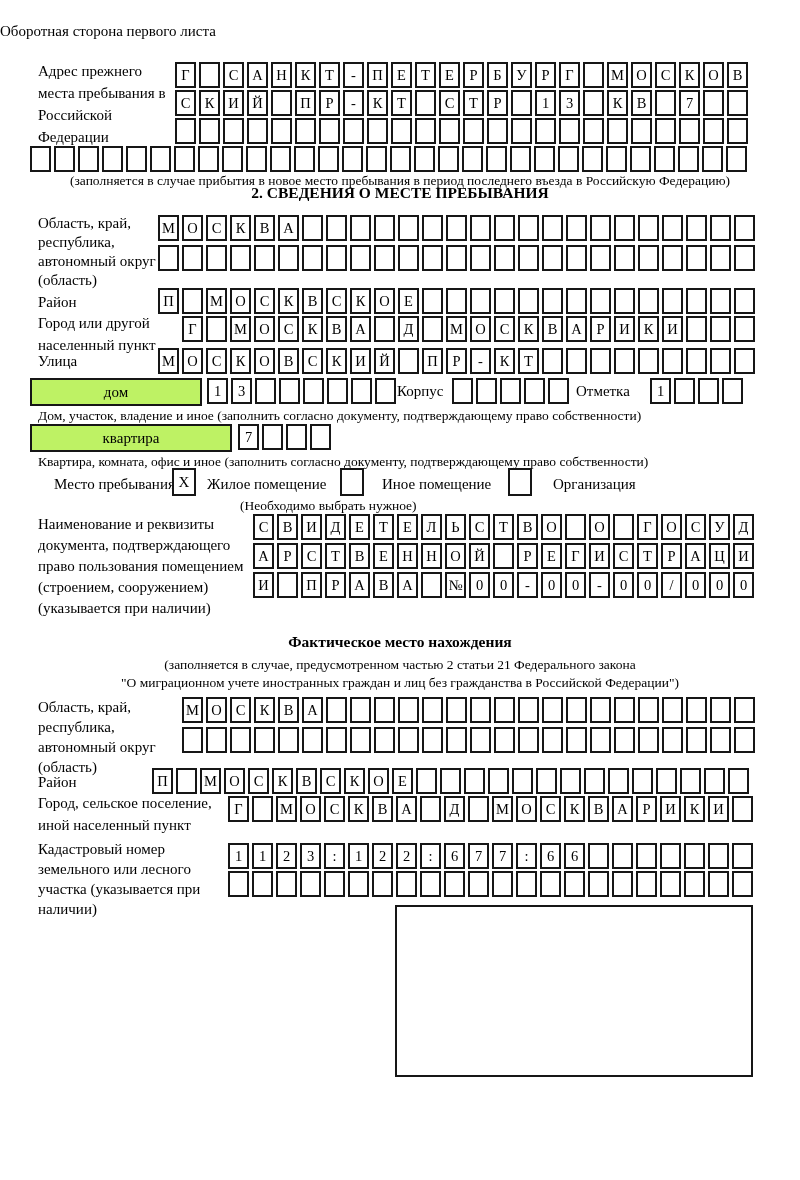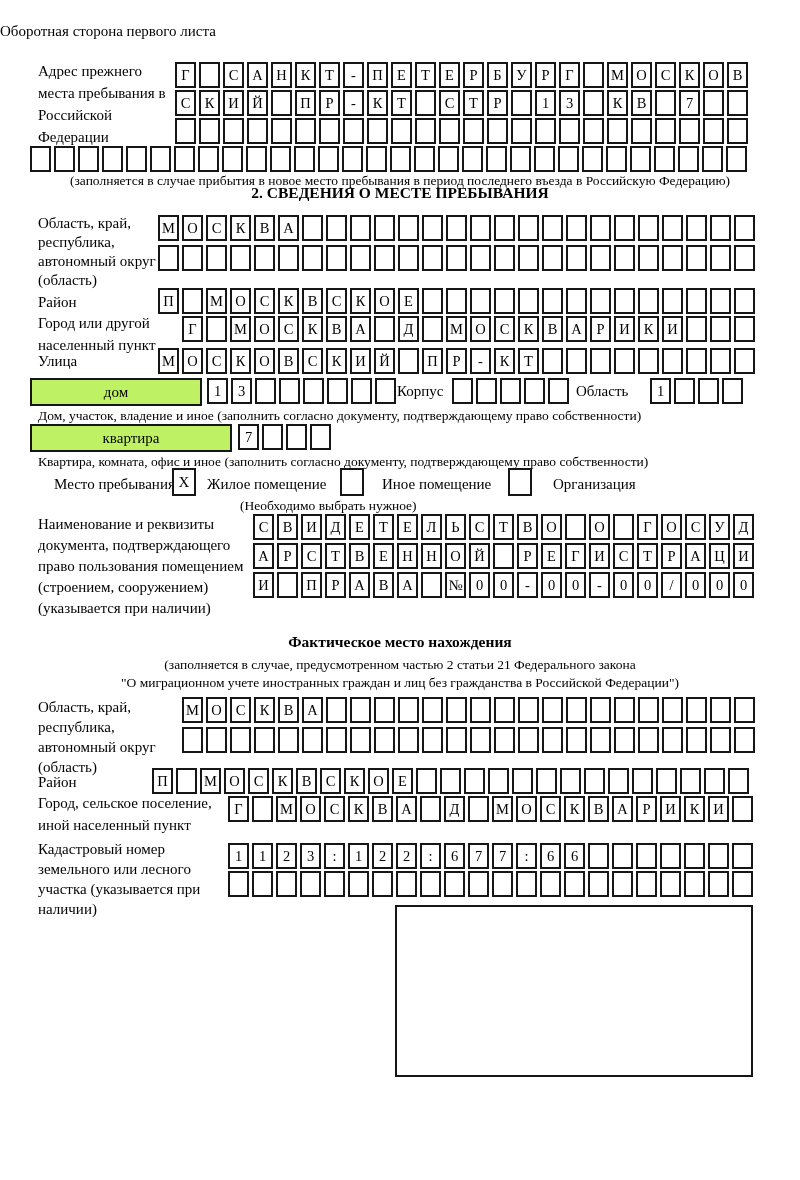--- a/index.html
+++ b/index.html
@@ -301,21 +301,21 @@
       <span class="cell"></span>
     </div>
   <div class="abs lbl" style="left:397px;top:380px;">Корпус</div>
   <div class="abs cells" style="left:452px;top:378px;">
       <span class="cell"></span>
       <span class="cell"></span>
       <span class="cell"></span>
       <span class="cell"></span>
       <span class="cell"></span>
     </div>
-  <div class="abs lbl" style="left:576px;top:380px;">Область</div>
+  <div class="abs lbl" style="left:576px;top:380px;">Отметка</div>
   <div class="abs cells" style="left:650px;top:378px;">
       <span class="cell">1</span>
       <span class="cell"></span>
       <span class="cell"></span>
       <span class="cell"></span>
     </div>
   <div class="abs cap" style="left:38px;top:408px;width:740px;">Дом, участок, владение и иное (заполнить согласно документу, подтверждающему право собственности)</div>
 
   <div class="abs bigbox" style="left:30px;top:424px;width:202px;">квартира</div>
   <div class="abs cells" style="left:238px;top:424px;">

